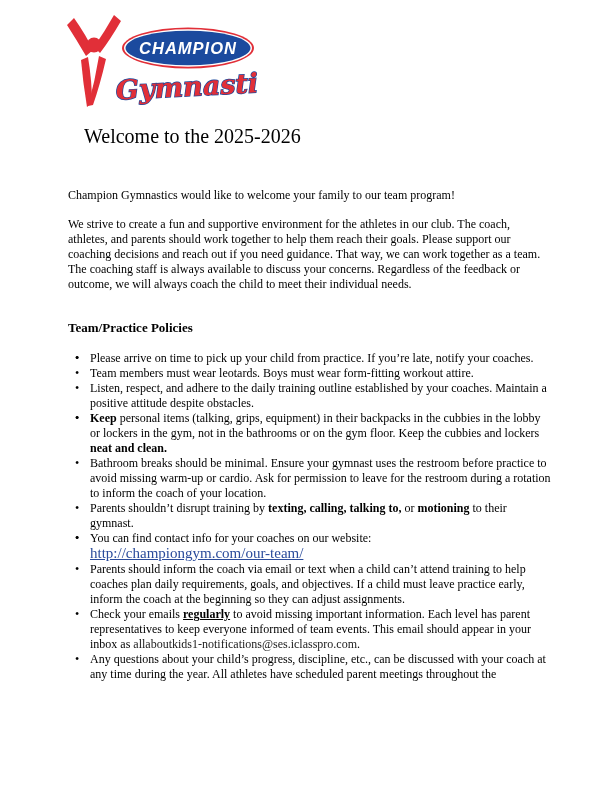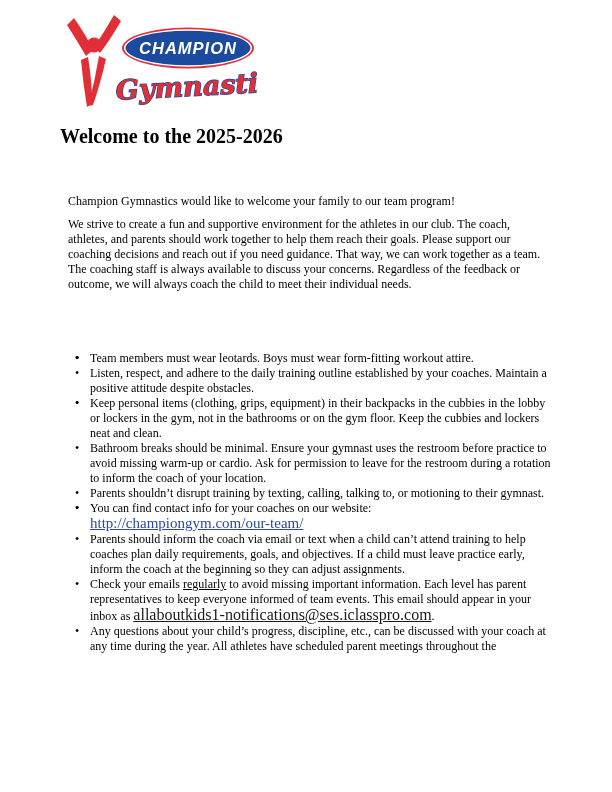--- a/index.html
+++ b/index.html
@@ -15,37 +15,37 @@
   }
   .logo {
     position: absolute;
     left: 66px;
     top: 13px;
     width: 192px;
     height: 98px;
   }
   .title {
     position: absolute;
-    left: 60px;
+    left: 84px;
     top: 124px;
     width: 480px;
     font-size: 20px;
     line-height: 24px;
-    font-weight: bold;
+    font-weight: normal;
     color: #000000;
   }
   .para {
     position: absolute;
     left: 68px;
     width: 482px;
     font-size: 12px;
     line-height: 15px;
     color: #000000;
   }
-  .para-1 { top: 188px; margin-top: 6px; }
+  .para-1 { top: 188px; }
   .para-2 { top: 217px; }
   .section-heading {
     position: absolute;
     left: 68px;
     top: 320px;
     font-size: 13px;
     line-height: 16px;
     font-weight: bold;
     color: #000000;
   }
@@ -60,32 +60,31 @@
   }
   .policies li {
     position: relative;
     padding-left: 22px;
   }
   .policies .marker {
     position: absolute;
     left: 7px;
     top: 0;
   }
-  .run-b  { font-weight: normal; }
-  .run-bu { font-weight: normal; text-decoration: underline; }
+  .run-b  { font-weight: bold; }
+  .run-bu { font-weight: bold; text-decoration: underline; }
   .run-link {
     color: #2a4b9b;
     text-decoration: underline;
     font-size: 15px;
     cursor: pointer;
   }
   .run-email {
     color: #1a1a1a;
-    text-decoration: underline;
-    font-size: 16px;
+    font-size: 12px;
     cursor: pointer;
   }
   .logo-champion-text {
     font-family: "Liberation Sans", sans-serif;
     font-weight: bold;
     font-style: italic;
     letter-spacing: 1px;
   }
   .logo-script-text {
     font-family: "DejaVu Serif", serif;
@@ -122,27 +121,28 @@
     <text class="logo-script-text" x="50" y="83" font-size="27" fill="#e12f38" stroke="#1b4a9e" stroke-width="1.4" paint-order="stroke" transform="rotate(-3 122 78)">Gymnastics</text>
   </svg>
 
   <h1 class="title">
     <span>Welcome to the 2025-2026</span><br>
   </h1>
 
   <p class="para para-1">Champion Gymnastics would like to welcome your family to our team program!</p>
   <p class="para para-2">We strive to create a fun and supportive environment for the athletes in our club. The coach, athletes, and parents should work together to help them reach their goals. Please support our coaching decisions and reach out if you need guidance. That way, we can work together as a team. The coaching staff is always available to discuss your concerns. Regardless of the feedback or outcome, we will always coach the child to meet their individual needs.</p>
 
+  <h2 class="section-heading">Team/Practice Policies</h2>
   <ul class="policies" id="policies-list">
       <li><span class="marker">•</span></li>
-      <li><span class="marker">•</span></li>
+      <li><span class="marker">•</span><span>Please arrive on time to pick up your child from practice. If you’re late, notify your coaches.</span></li>
       <li><span class="marker">•</span><span>Team members must wear leotards. Boys must wear form-fitting workout attire.</span></li>
       <li><span class="marker">•</span><span>Listen, respect, and adhere to the daily training outline established by your coaches. Maintain a positive attitude despite obstacles.</span></li>
       <li><span class="marker">•</span></li>
-      <li><span class="marker">•</span><span class="run-b">Keep</span><span> personal items (clothing, grips, equipment) in their backpacks in the cubbies in the lobby or lockers in the gym, not in the bathrooms or on the gym floor. Keep the cubbies and lockers </span><span class="run-b">neat and clean.</span></li>
+      <li><span class="marker">•</span><span class="run-b">Keep</span><span> personal items (talking, grips, equipment) in their backpacks in the cubbies in the lobby or lockers in the gym, not in the bathrooms or on the gym floor. Keep the cubbies and lockers </span><span class="run-b">neat and clean.</span></li>
       <li><span class="marker">•</span><span>Bathroom breaks should be minimal. Ensure your gymnast uses the restroom before practice to avoid missing warm-up or cardio. Ask for permission to leave for the restroom during a rotation to inform the coach of your location.</span></li>
       <li><span class="marker">•</span><span>Parents shouldn’t disrupt training by </span><span class="run-b">texting, calling, talking to,</span><span> or </span><span class="run-b">motioning</span><span> to their gymnast.</span></li>
       <li><span class="marker">•</span></li>
       <li><span class="marker">•</span><span>You can find contact info for your coaches on our website: </span><a class="run-link">http://championgym.com/our-team/</a></li>
       <li><span class="marker">•</span><span>Parents should inform the coach via email or text when a child can’t attend training to help coaches plan daily requirements, goals, and objectives. If a child must leave practice early, inform the coach at the beginning so they can adjust assignments.</span></li>
       <li><span class="marker">•</span><span>Check your emails </span><span class="run-bu">regularly</span><span> to avoid missing important information. Each level has parent representatives to keep everyone informed of team events. This email should appear in your inbox as </span><a class="run-email">allaboutkids1-notifications@ses.iclasspro.com</a><span>.</span></li>
       <li><span class="marker">•</span><span>Any questions about your child’s progress, discipline, etc., can be discussed with your coach at any time during the year. All athletes have scheduled parent meetings throughout the</span></li>
     </ul>
 
 </div>

